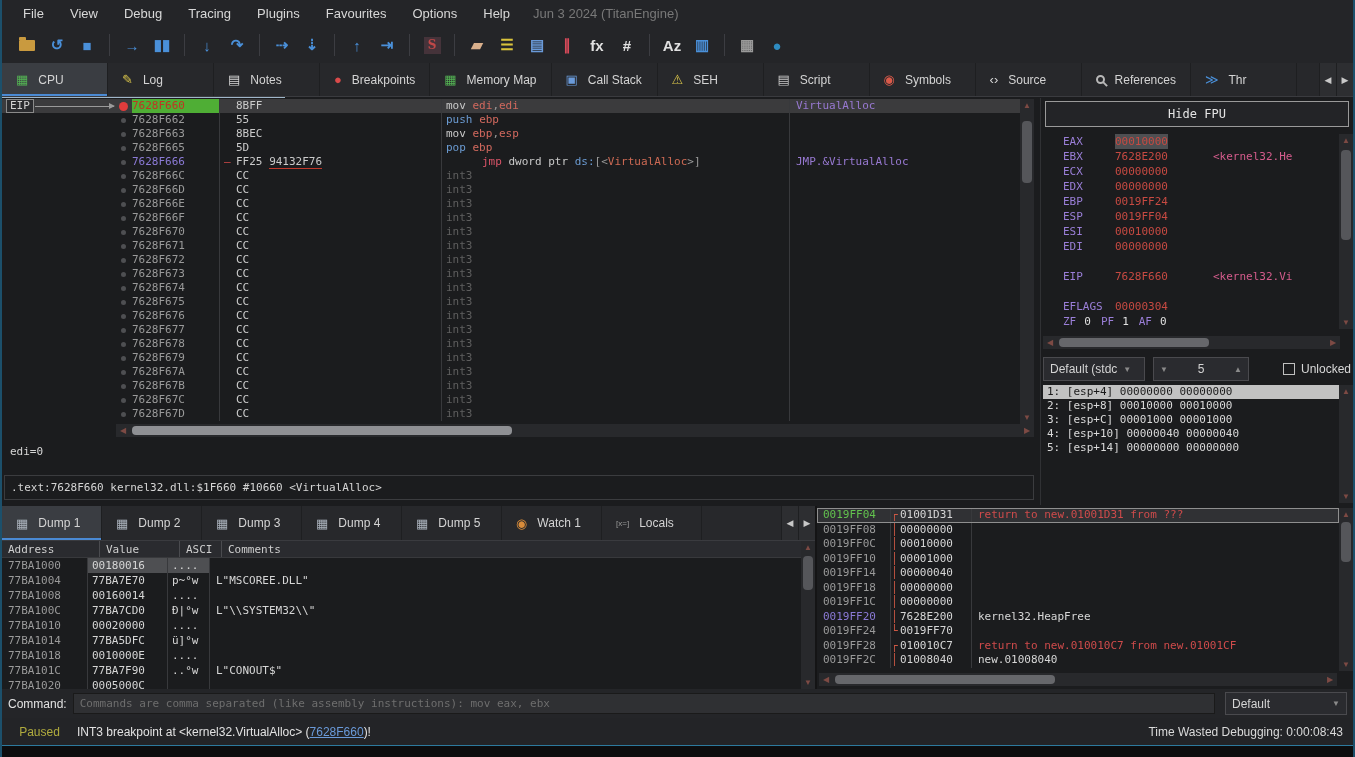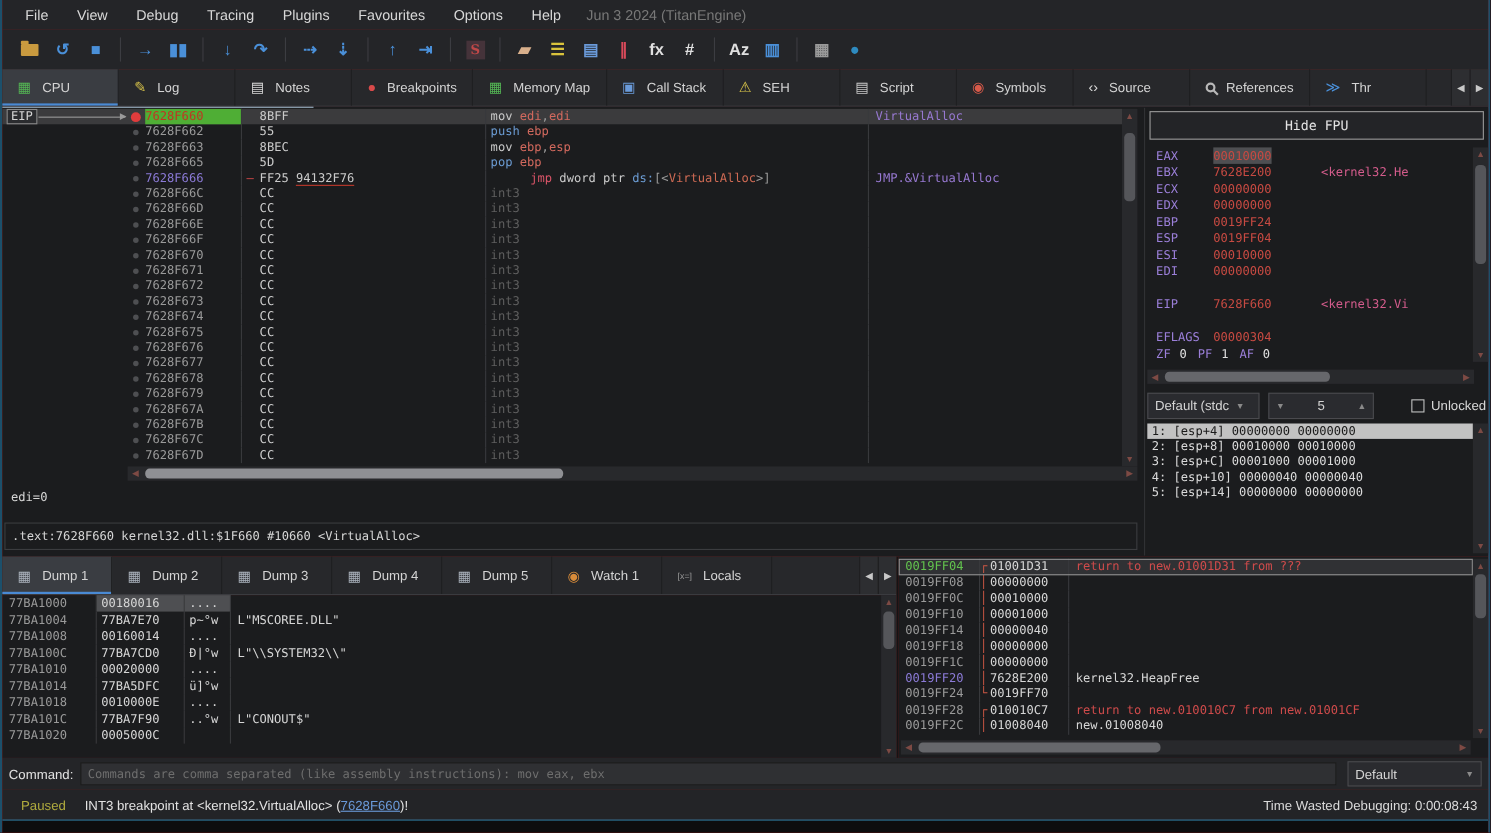--- a/index.html
+++ b/index.html
@@ -77,21 +77,21 @@
   .disasm-vsb { right:0; top:2px; height:325px; }
   .disasm-hsb { left:114px; top:327px; width:918px; }
   .info1 { position:absolute; left:8px; top:348px; color:#d6d6d6; font-size:11px; }
   .infobox { position:absolute; left:2px; top:378px; width:1030px; height:25px; border:1px solid #3b3c3f;
     display:flex; align-items:center; padding-left:6px; color:#d6d6d6; font-size:11px; }
   
   .regs { position:absolute; left:1038px; top:1px; width:313px; height:407px; background:#1b1c1e; border-left:1px solid #303134; }
   .hidefpu { position:absolute; left:4px; right:4px; top:3px; height:26px; border:1px solid #9a9a9a;
     background:#232427; color:#e4e4e4; display:flex; align-items:center; justify-content:center;
     font-size:12px; font-family:"DejaVu Sans Mono", monospace; }
-  .rrows { position:absolute; left:0; top:36px; right:14px; }
+  .rrows { position:absolute; left:12px; top:36px; right:14px; }
   .rrow { display:flex; height:15px; line-height:15px; font-size:11px; white-space:pre; font-family:"DejaVu Sans Mono", monospace; }
   .rname { width:62px; flex:none; padding-left:10px; color:#9b7fd9; }
   .rval { color:#c74a42; } .rval.hl { background:#4e4f52; }
   .rext { color:#d45c8c; position:absolute; left:160px; white-space:pre; }
   .flagpair { color:#9b7fd9; padding-left:10px; }
   .flagval { color:#e0e0e0; padding-left:8px; }
   .reg-hsb { left:2px; top:238px; width:297px; }
   .reg-vsb { right:0; top:36px; height:195px; }
   
   .argshead { position:absolute; left:2px; top:257px; right:2px; height:28px; display:flex; align-items:center; }
@@ -493,20 +493,26 @@
         <span>Locals</span>
       </div>
       <div class="tab-scroll">
         <div class="tsbtn">◀</div>
         <div class="tsbtn">▶</div>
       </div>
     </div>
   <div class="lowersep"></div>
 
   <div class="dump">
+    <div class="dhead" id="dhead">
+        <span class="dhc" style="width: 98px;">Address</span>
+        <span class="dhc" style="width: 80px;">Value</span>
+        <span class="dhc" style="width: 42px;">ASCI</span>
+        <span class="dhc" style="flex: 1 1 0%; border-right: none;">Comments</span>
+      </div>
     <div class="dump-rows" id="dumprows">
         <div class="dumprow"><span class="dc-addr">77BA1000</span><span class="dc-val cellhl">00180016</span><span class="dc-asc cellhl">....</span><span class="dc-cmt"></span></div>
         <div class="dumprow"><span class="dc-addr">77BA1004</span><span class="dc-val">77BA7E70</span><span class="dc-asc">p~°w</span><span class="dc-cmt">L"MSCOREE.DLL"</span></div>
         <div class="dumprow"><span class="dc-addr">77BA1008</span><span class="dc-val">00160014</span><span class="dc-asc">....</span><span class="dc-cmt"></span></div>
         <div class="dumprow"><span class="dc-addr">77BA100C</span><span class="dc-val">77BA7CD0</span><span class="dc-asc">Ð|°w</span><span class="dc-cmt">L"\\SYSTEM32\\"</span></div>
         <div class="dumprow"><span class="dc-addr">77BA1010</span><span class="dc-val">00020000</span><span class="dc-asc">....</span><span class="dc-cmt"></span></div>
         <div class="dumprow"><span class="dc-addr">77BA1014</span><span class="dc-val">77BA5DFC</span><span class="dc-asc">ü]°w</span><span class="dc-cmt"></span></div>
         <div class="dumprow"><span class="dc-addr">77BA1018</span><span class="dc-val">0010000E</span><span class="dc-asc">....</span><span class="dc-cmt"></span></div>
         <div class="dumprow"><span class="dc-addr">77BA101C</span><span class="dc-val">77BA7F90</span><span class="dc-asc">..°w</span><span class="dc-cmt">L"CONOUT$"</span></div>
         <div class="dumprow"><span class="dc-addr">77BA1020</span><span class="dc-val">0005000C</span><span class="dc-asc"></span><span class="dc-cmt"></span></div>

